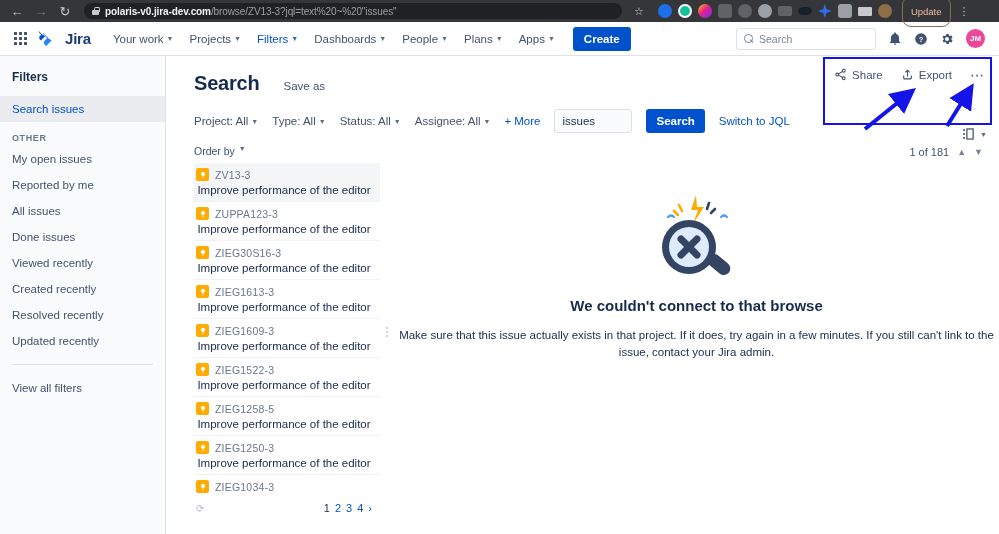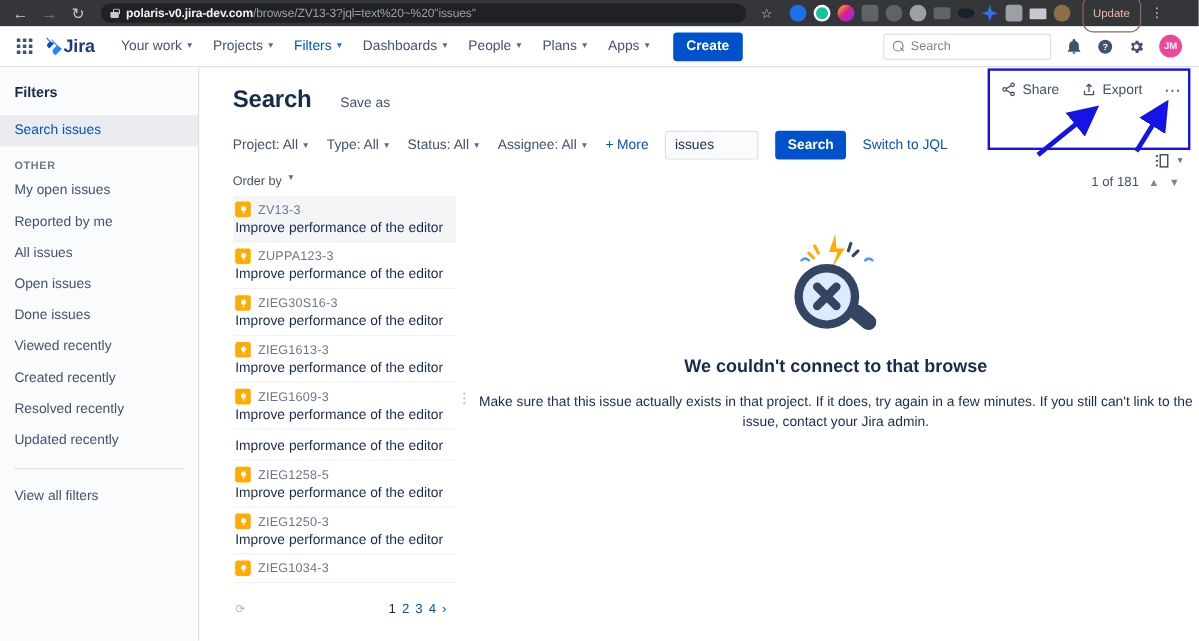--- a/index.html
+++ b/index.html
@@ -48,21 +48,21 @@
   .kebab { color: #c7c9cc; font-size: 11px; margin-left: 6px; letter-spacing: 0; line-height: 0.6; }
   .kebab span { display: block; }
 
   
   .jira-nav {
     height: 34px; background: #fff; border-bottom: 1px solid #dfe1e6;
     display: flex; align-items: center; padding: 0 10px; gap: 0;
   }
   .app-switcher { display: grid; grid-template-columns: repeat(3,3px); gap: 2px; margin: 0 10px 0 4px; }
   .app-switcher i { width: 3px; height: 3px; background: #42526e; border-radius: 0.5px; display: block; }
-  .jira-logo { display: flex; align-items: center; gap: 0; margin-right: 14px; }
+  .jira-logo { display: flex; align-items: center; gap: 12px; margin-right: 14px; }
   .jira-word { color: #1d3c78; font-size: 15px; font-weight: bold; letter-spacing: -0.2px; }
   .navitem {
     font-size: 11.5px; color: #42526e; padding: 0 8px; height: 28px;
     display: flex; align-items: center; gap: 3px; white-space: nowrap;
   }
   .navitem.active { color: #0052cc; }
   .chev { font-size: 7px; opacity: .85; }
   .create-btn {
     background: #0052cc; color: #fff; font-size: 11.5px; font-weight: bold;
     height: 24px; padding: 0 11px; border-radius: 3px; display: flex;
@@ -144,21 +144,21 @@
   .view-toggle {
     position: absolute; right: 12px; top: 72px; display: flex; align-items: center;
     gap: 3px; color: #42526e; z-index: 3;
   }
 
   
   .results { display: flex; padding-left: 28px; margin-top: 12px; height: calc(100% - 104px); }
   .issue-list { width: 186px; flex: 0 0 186px; position: relative; }
   .orderby { font-size: 10.5px; color: #42526e; display: flex; gap: 4px; padding-bottom: 6px; }
   .issue-rows { overflow: hidden; height: calc(100% - 40px); }
-  .issue-row { padding: 5px 8px 5px 2px; border-bottom: 1px solid #f1f2f4; }
+  .issue-row { padding: 5px 8px 5px 2px; border-bottom: 1px solid #f1f2f4; text-align: center; }
   .issue-row.sel { background: #f4f5f7; }
   .ikey-line { display: flex; align-items: center; gap: 6px; }
   .itype {
     width: 13px; height: 13px; background: #ffab00; border-radius: 2px; flex: 0 0 auto;
     display: flex; align-items: center; justify-content: center;
   }
   .ikey { font-size: 10.5px; color: #6b778c; letter-spacing: .2px; }
   .isum { font-size: 11.5px; color: #172b4d; margin-top: 3px; white-space: nowrap; }
   .pager { display: flex; align-items: center; justify-content: space-between; padding: 5px 8px 0 2px; }
   .pg-nums { display: flex; gap: 5px; font-size: 11px; }
@@ -300,21 +300,20 @@
 
 <div class="page">
 
   <div class="sidebar">
     <div class="sb-title">Filters</div>
     <div class="sb-item sel">Search issues</div>
     <div class="sb-group">OTHER</div>
     <div class="sb-item">My open issues</div>
     <div class="sb-item">Reported by me</div>
     <div class="sb-item">All issues</div>
-    <div class="sb-item">Open issues</div>
     <div class="sb-item">Done issues</div>
     <div class="sb-item">Viewed recently</div>
     <div class="sb-item">Created recently</div>
     <div class="sb-item">Resolved recently</div>
     <div class="sb-item">Updated recently</div>
     <div class="sb-div"></div>
     <div class="sb-item">View all filters</div>
   </div>
 
   <div class="content">
@@ -461,20 +460,28 @@
                 <svg width="8" height="8" viewBox="0 0 24 24" fill="#fff">
                     <path d="M12 2a6.5 6.5 0 0 0-3.8 11.8c.6.5.9 1 .9 1.7v.5h5.8v-.5c0-.7.3-1.2.9-1.7A6.5 6.5 0 0 0 12 2zM9.2 18h5.6v1.5H9.2zm.8 3h4l-.8 1h-2.4z"></path>
                   </svg>
               </span>
               <span class="ikey">ZIEG1609-3</span>
             </div>
             <div class="isum">Improve performance of the editor</div>
           </div>
 
           <div class="issue-row">
+            <div class="ikey-line">
+              <span class="itype">
+                <svg width="8" height="8" viewBox="0 0 24 24" fill="#fff">
+                    <path d="M12 2a6.5 6.5 0 0 0-3.8 11.8c.6.5.9 1 .9 1.7v.5h5.8v-.5c0-.7.3-1.2.9-1.7A6.5 6.5 0 0 0 12 2zM9.2 18h5.6v1.5H9.2zm.8 3h4l-.8 1h-2.4z"></path>
+                  </svg>
+              </span>
+              <span class="ikey">ZIEG1522-3</span>
+            </div>
             <div class="isum">Improve performance of the editor</div>
           </div>
 
           <div class="issue-row">
             <div class="ikey-line">
               <span class="itype">
                 <svg width="8" height="8" viewBox="0 0 24 24" fill="#fff">
                     <path d="M12 2a6.5 6.5 0 0 0-3.8 11.8c.6.5.9 1 .9 1.7v.5h5.8v-.5c0-.7.3-1.2.9-1.7A6.5 6.5 0 0 0 12 2zM9.2 18h5.6v1.5H9.2zm.8 3h4l-.8 1h-2.4z"></path>
                   </svg>
               </span>

